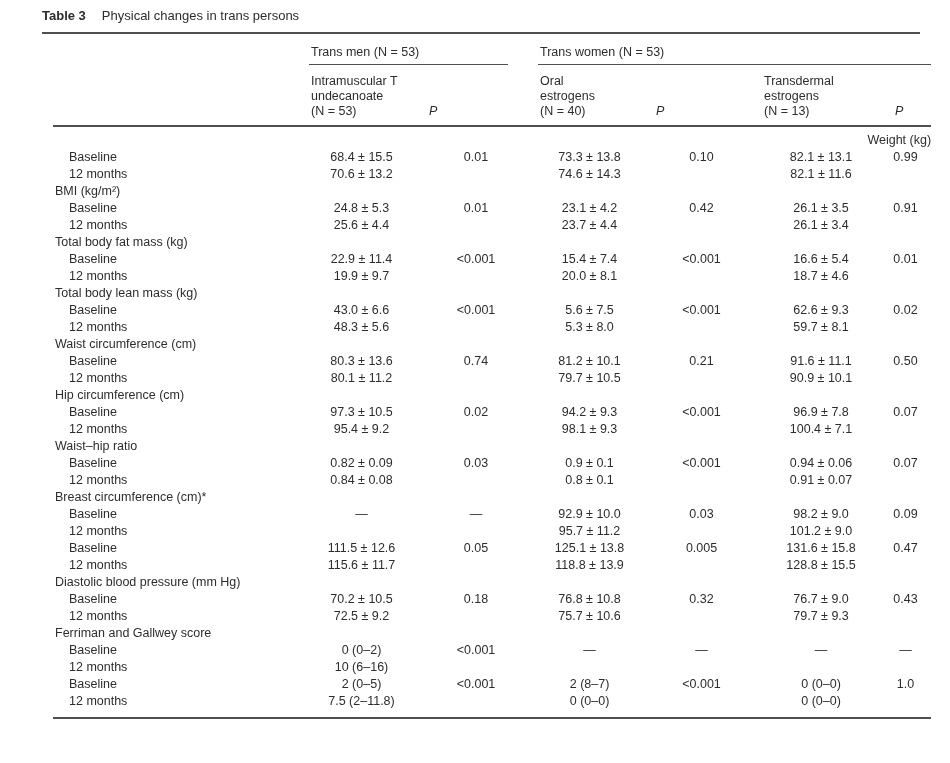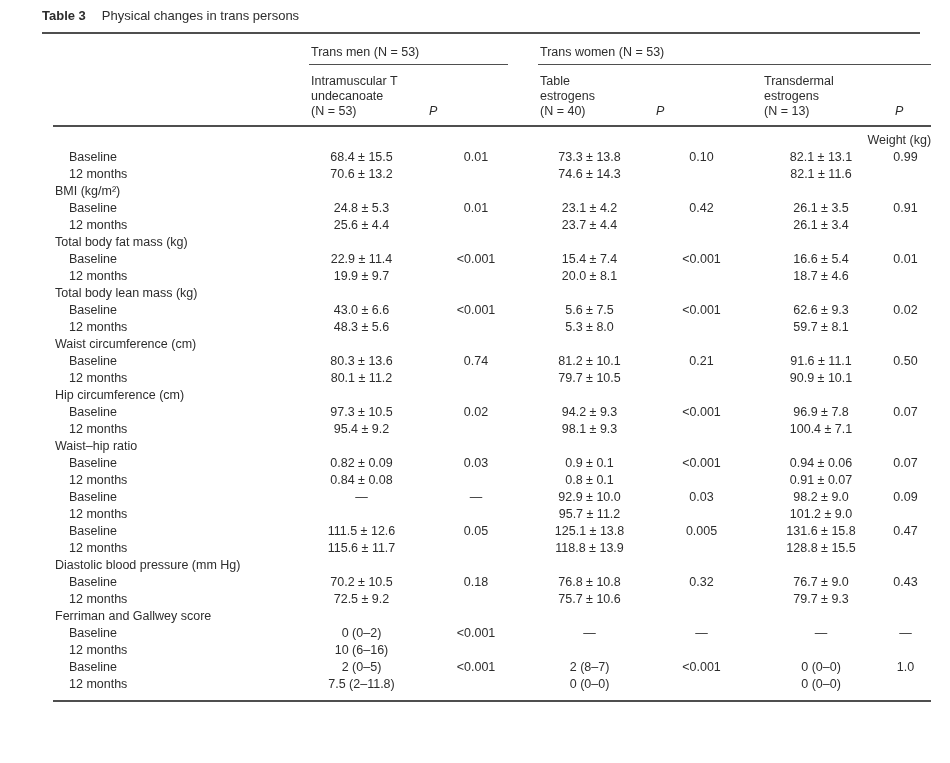--- a/index.html
+++ b/index.html
@@ -101,21 +101,21 @@
       </tr>
       <tr class="col-row">
         <td></td>
         <td>
           <div>Intramuscular T</div>
           <div>undecanoate</div>
           <div>(N = 53)</div>
         </td>
         <td class="p-head">P</td>
         <td>
-          <div>Table</div>
+          <div>Oral</div>
           <div>estrogens</div>
           <div>(N = 40)</div>
         </td>
         <td class="p-head">P</td>
         <td>
           <div>Transdermal</div>
           <div>estrogens</div>
           <div>(N = 13)</div>
         </td>
         <td class="p-head">P</td>
@@ -263,20 +263,23 @@
         <tr>
           <td class="rowlabel">12 months</td>
           <td class="val">0.84 ± 0.08</td>
           <td class="val"></td>
           <td class="val">0.8 ± 0.1</td>
           <td class="val"></td>
           <td class="val">0.91 ± 0.07</td>
           <td class="val"></td>
         </tr>
         <tr>
+          <td colspan="7" class="sec">Breast circumference (cm)*</td>
+        </tr>
+        <tr>
           <td class="rowlabel">Baseline</td>
           <td class="val">—</td>
           <td class="val">—</td>
           <td class="val">92.9 ± 10.0</td>
           <td class="val">0.03</td>
           <td class="val">98.2 ± 9.0</td>
           <td class="val">0.09</td>
         </tr>
         <tr>
           <td class="rowlabel">12 months</td>

